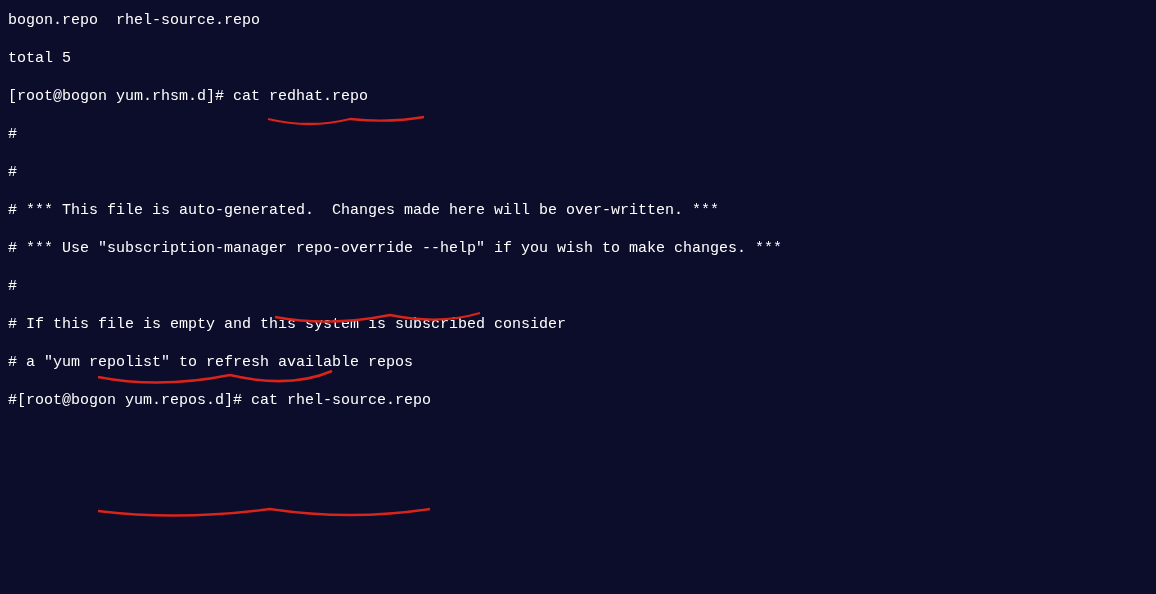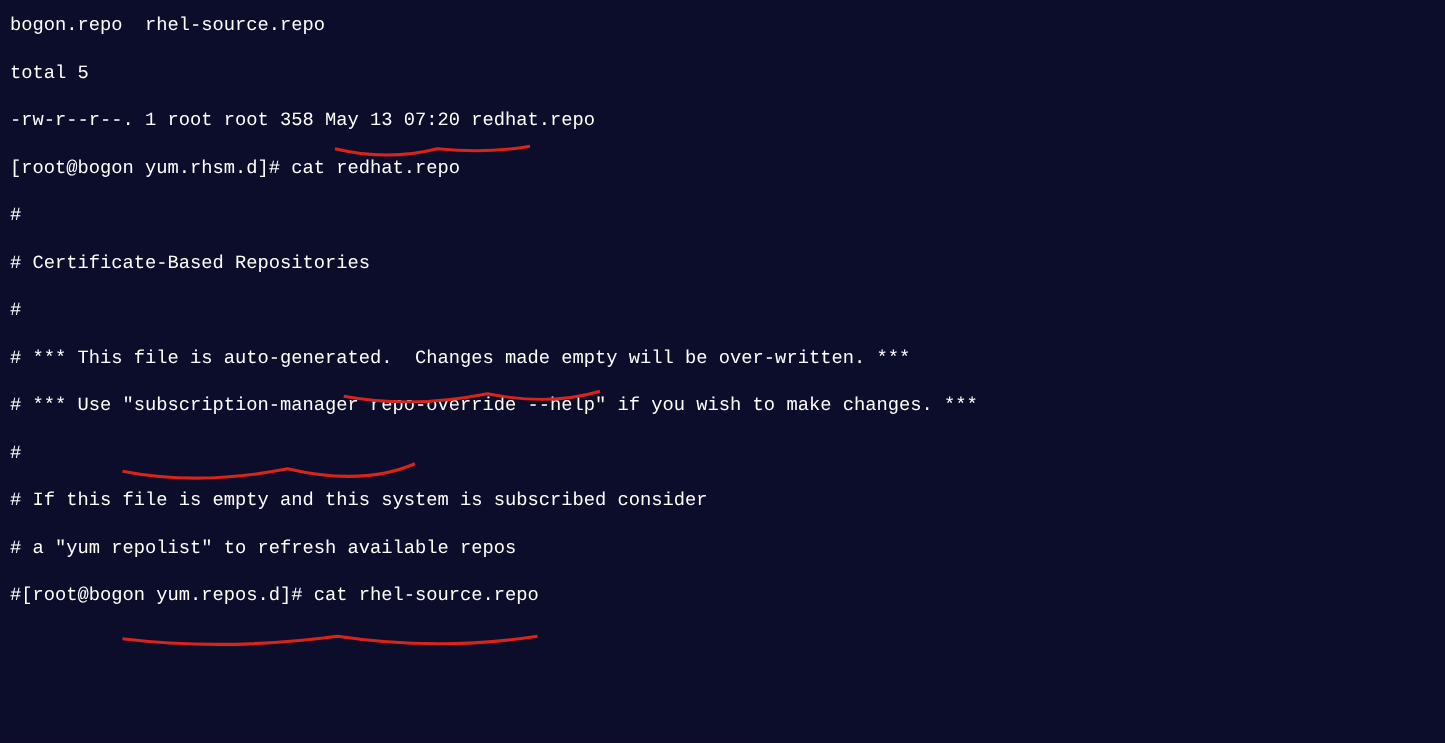--- a/index.html
+++ b/index.html
@@ -28,26 +28,24 @@
     left: 0;
     pointer-events: none;
   }
 </style>
 </head>
 <body>
 
 <div class="terminal">
 <span class="line" style="margin-top:-8px;">bogon.repo  rhel-source.repo</span>
 <span class="line">total 5</span>
-<span class="line">-rw-r--r--. 1 root root 358 May 13 07:20 redhat.repo</span>
 <span class="line">[root@bogon yum.rhsm.d]# cat redhat.repo</span>
 <span class="line">#</span>
-<span class="line"># Certificate-Based Repositories</span>
 <span class="line">#</span>
-<span class="line"># *** This file is auto-generated.  Changes made empty will be over-written. ***</span>
+<span class="line"># *** This file is auto-generated.  Changes made here will be over-written. ***</span>
 <span class="line"># *** Use "subscription-manager repo-override --help" if you wish to make changes. ***</span>
 <span class="line">#</span>
 <span class="line"># If this file is empty and this system is subscribed consider</span>
 <span class="line"># a "yum repolist" to refresh available repos</span>
 <span class="line">#[root@bogon yum.repos.d]# cat rhel-source.repo</span>
 
 
 
 
 

